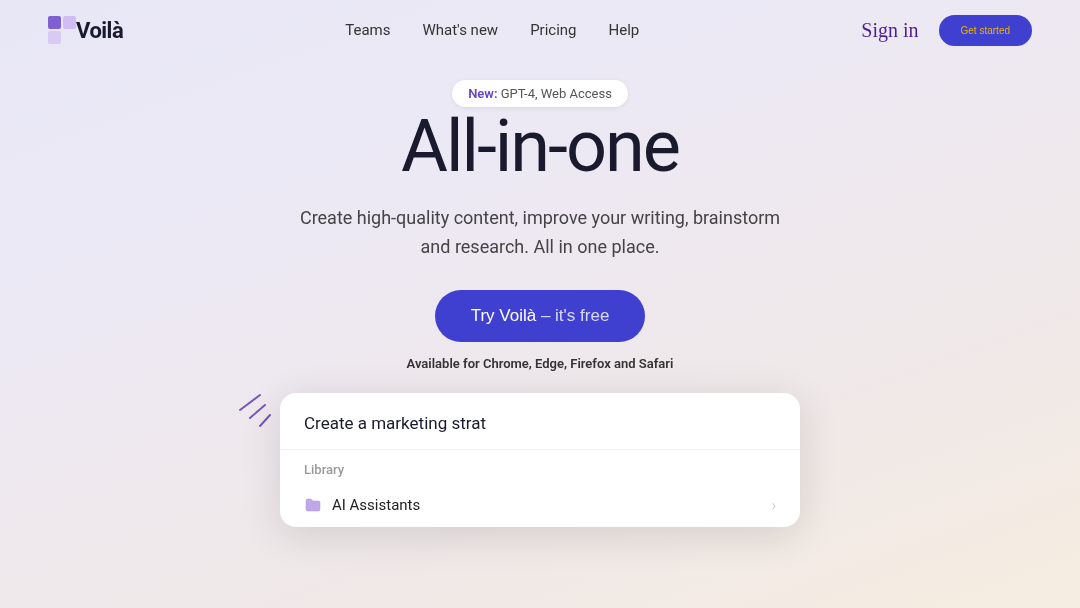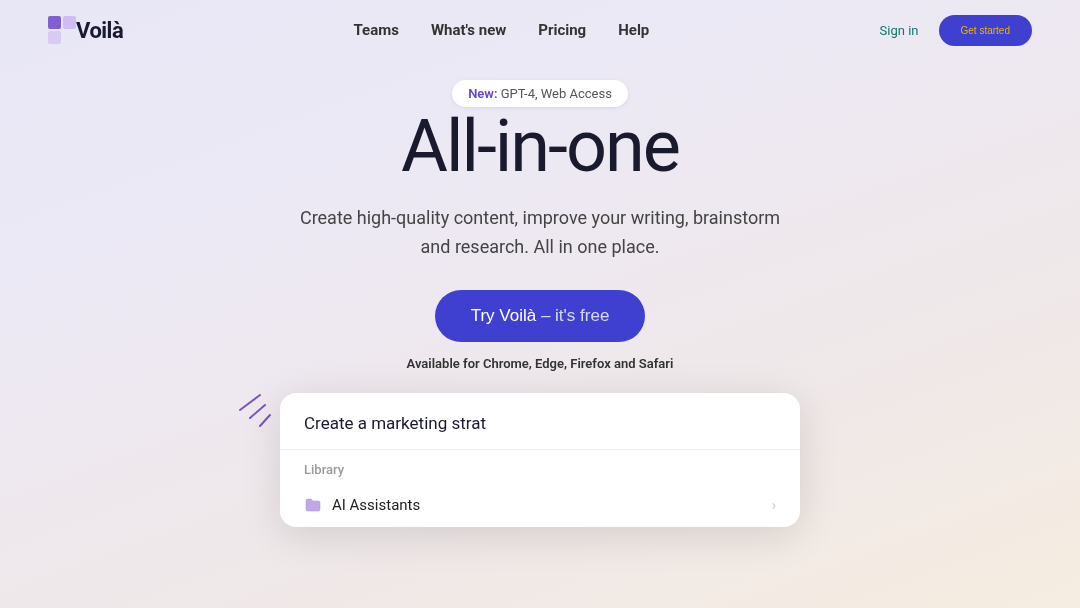--- a/index.html
+++ b/index.html
@@ -44,33 +44,34 @@
     .nav-links {
       display: flex;
       align-items: center;
       gap: 32px;
     }
 
     .nav-links a {
       text-decoration: none;
       color: #333;
       font-size: 15px;
-      font-weight: 700;
+      font-weight: 400;
     }
 
     .nav-right {
       display: flex;
       align-items: center;
       gap: 20px;
     }
 
     .sign-in {
-      font-size: 13px;
-      color: #0f766e;
+      font-size: 20px;
+      color: #4c1d95;
       text-decoration: none;
+      font-family: Liberation Serif, serif;
     }
 
     .get-started-btn {
       background: #4040d0;
       color: #eab308;
       border: none;
       border-radius: 24px;
       padding: 10px 22px;
       font-size: 10px;
       font-weight: 500;

